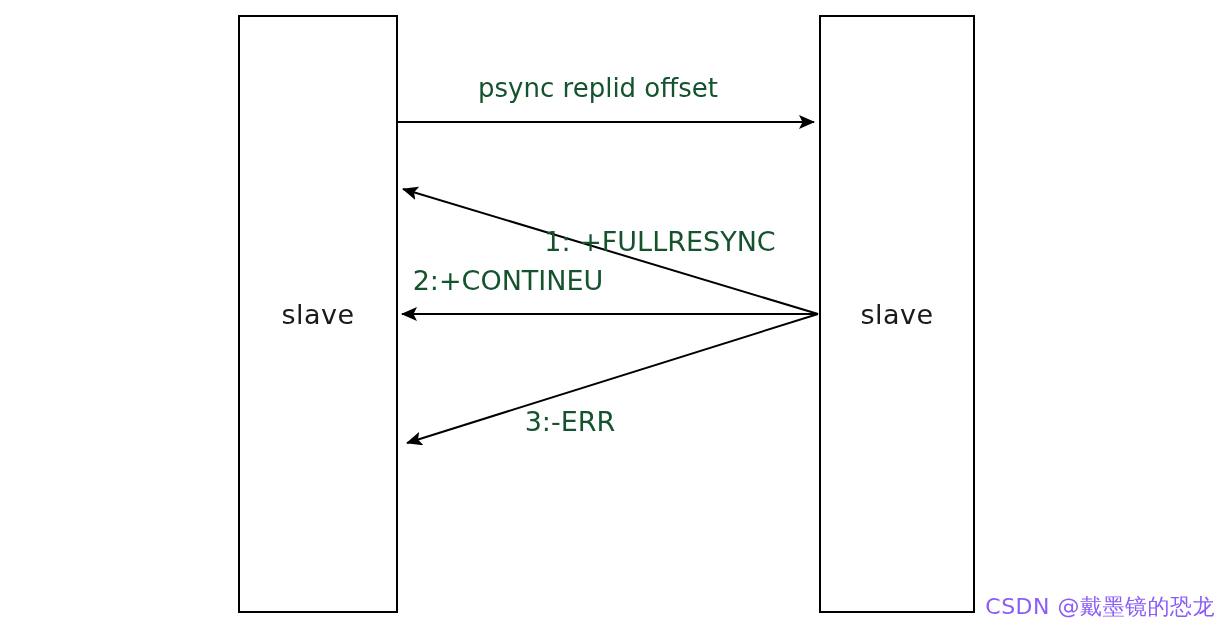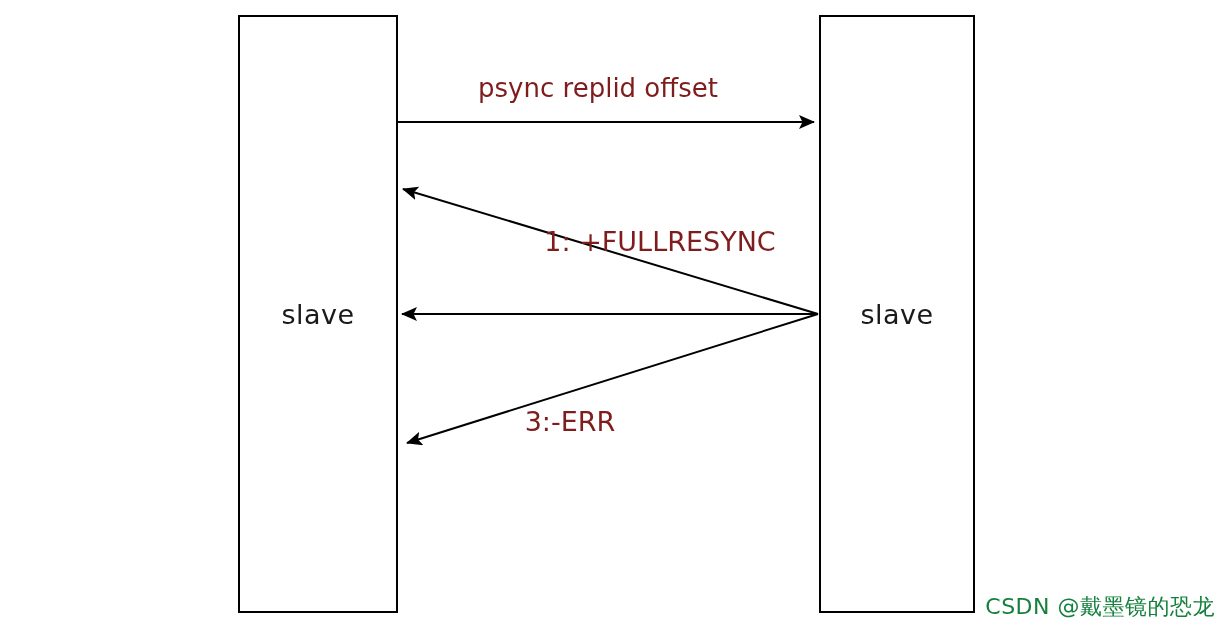--- a/index.html
+++ b/index.html
@@ -32,21 +32,21 @@
     position: absolute;
     left: 0; top: 0;
     width: 1223px;
     height: 628px;
     pointer-events: none;
   }
   .msg-label {
     position: absolute;
     transform: translate(-50%, -50%);
     font-size: 27px;
-    color: #7f1d1d;
+    color: #14532d;
     white-space: nowrap;
   }
   #msg-label-0 { left: 598px; top: 88px; font-size: 26px; }
   #msg-label-1 { left: 660px; top: 206px; margin-top: 35px; }
   #msg-label-2 { left: 508px; top: 280px; }
   #msg-label-3 { left: 570px; top: 421px; text-align: center; }
   .watermark {
     position: absolute;
     right: 8px;
     bottom: 6px;
@@ -82,18 +82,19 @@
 
     <line x1="818" y1="314" x2="402" y2="314" stroke="#000000" stroke-width="2" marker-end="url(#arrowhead)"></line>
 
     <line x1="818" y1="314" x2="407" y2="443" stroke="#000000" stroke-width="2" marker-end="url(#arrowhead)"></line>
   </svg>
 
   <div class="msg-label" id="msg-label-0">psync replid offset</div>
 
   <div class="msg-label" id="msg-label-1">1: +FULLRESYNC</div>
 
+  <div class="msg-label" id="msg-label-2">2:+CONTINEU</div>
 
   <div class="msg-label" id="msg-label-3">3:-ERR</div>
 
-  <div class="watermark" style="color: #15803d; text-align: center;">CSDN @戴墨镜的恐龙</div>
+  <div class="watermark" style="color: #8b5cf6; text-align: center;">CSDN @戴墨镜的恐龙</div>
 
 </div>
 
 </body></html>

